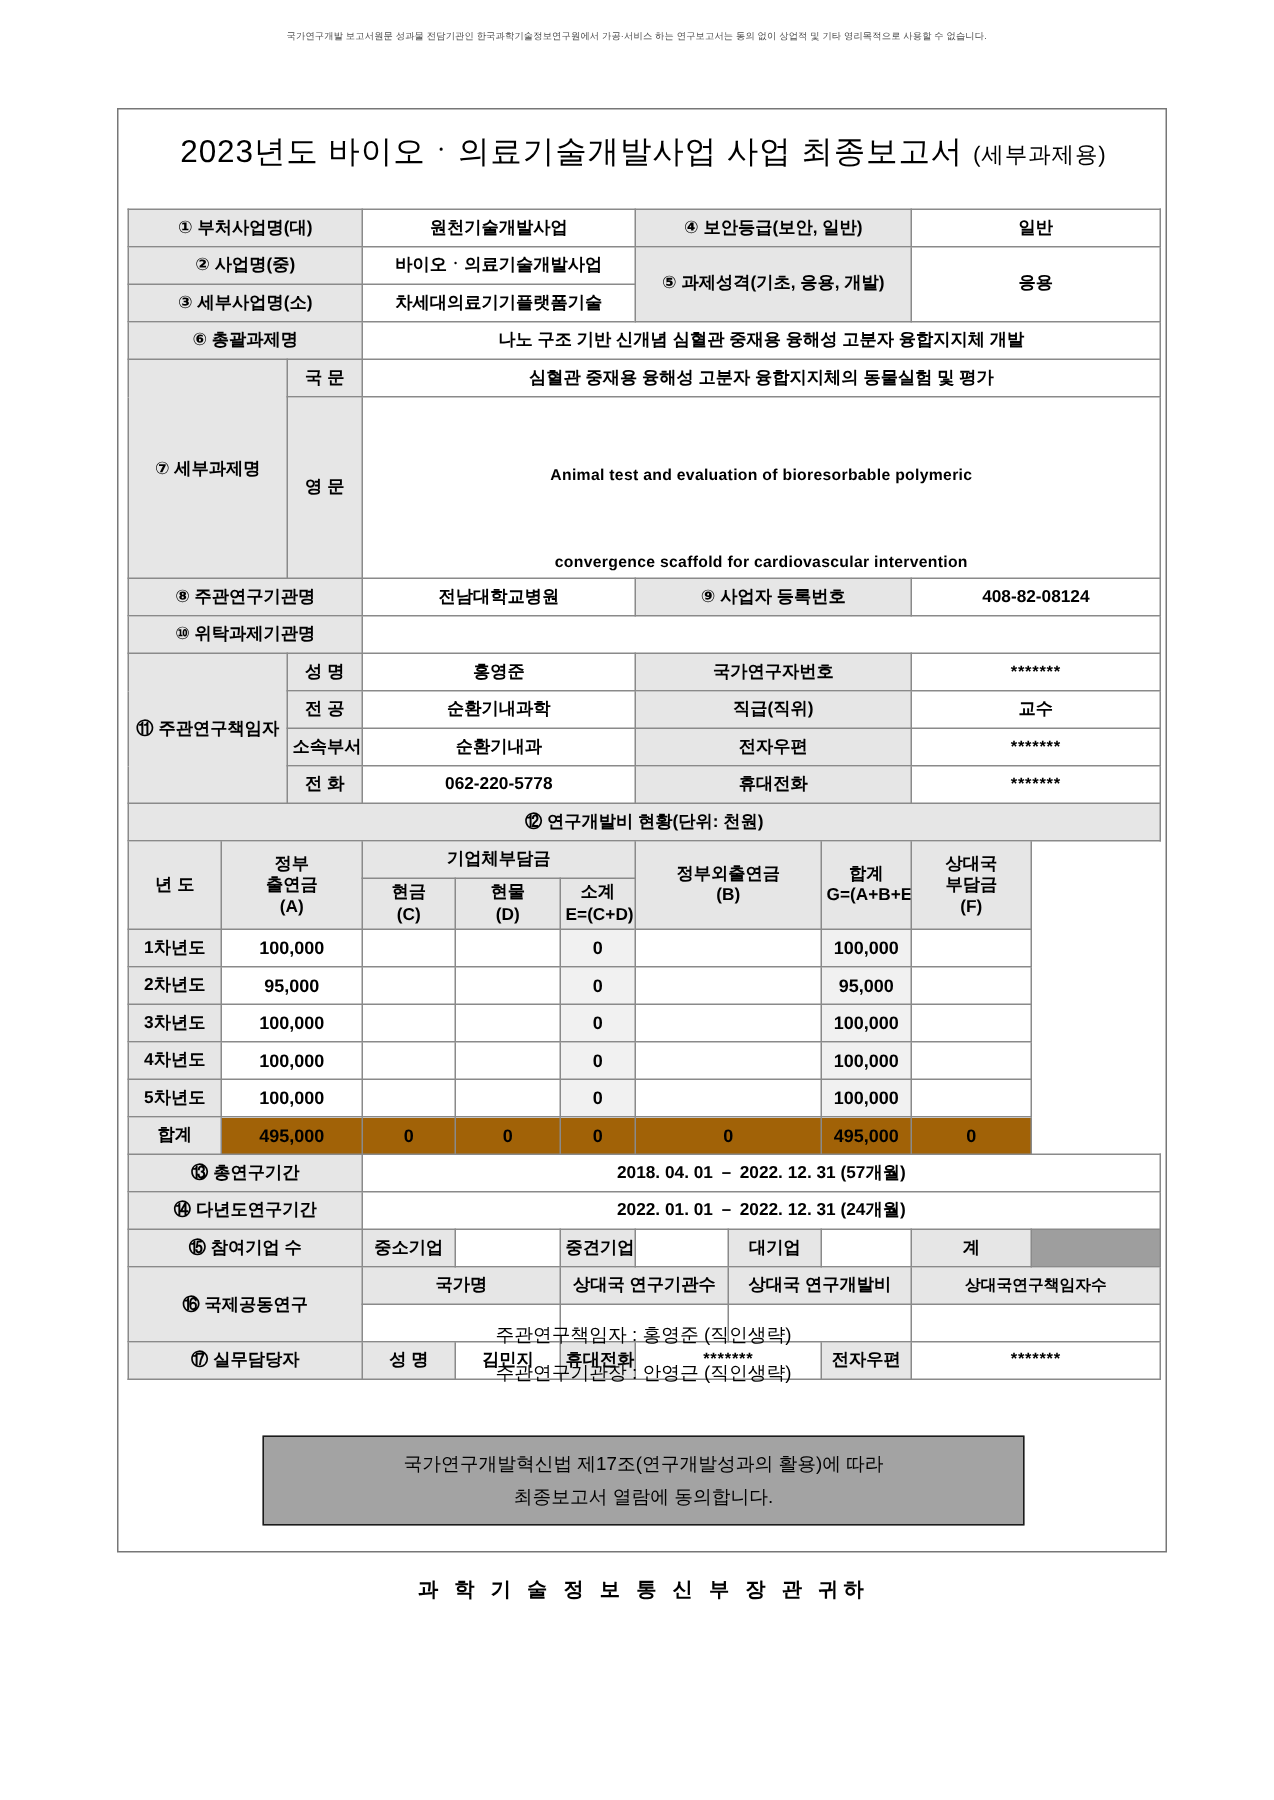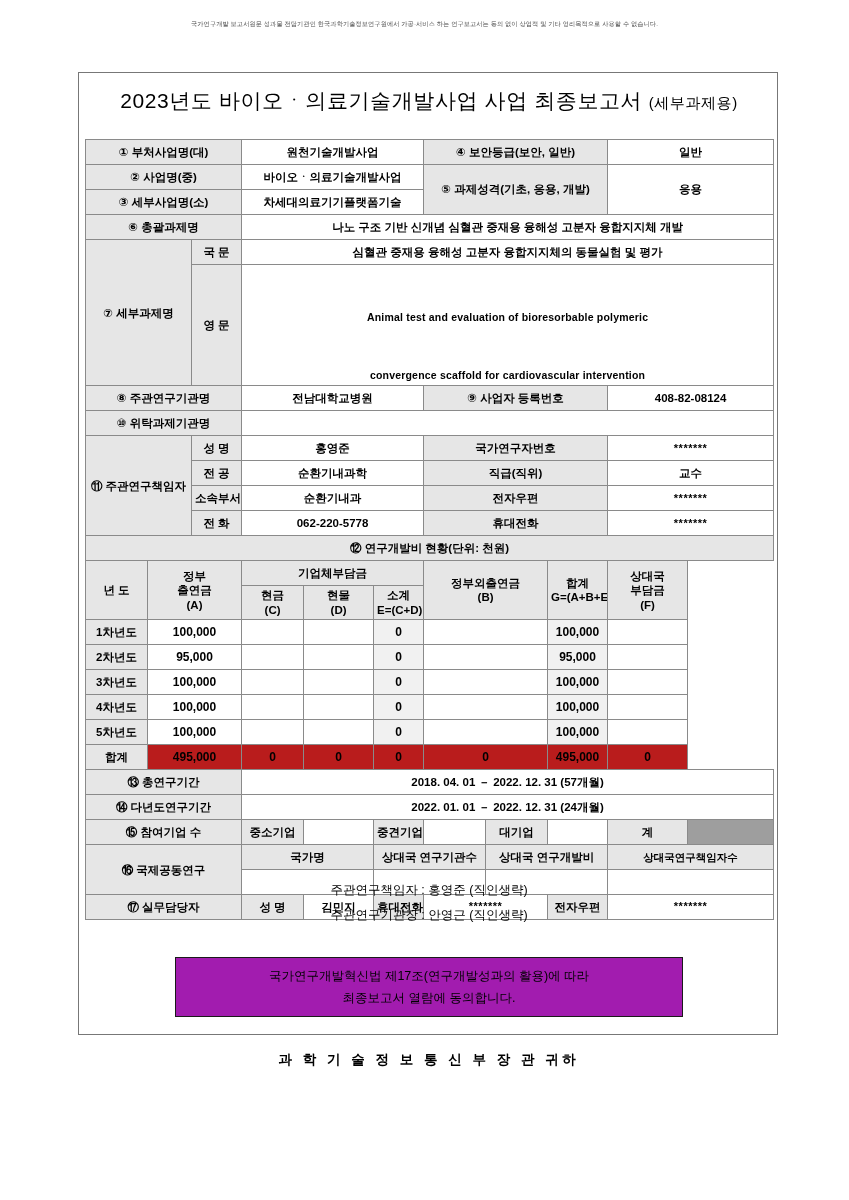--- a/index.html
+++ b/index.html
@@ -99,21 +99,21 @@
     padding-right: 4px;
     font-size: 12px;
   }
   td.numshade {
     background: #f1f1f1;
     text-align: right;
     padding-right: 4px;
     font-size: 12px;
   }
   td.total {
-    background: #b91c1c;
+    background: #a16207;
     text-align: right;
     padding-right: 4px;
     font-size: 12px;
   }
   td.totallbl {
     background: #e6e6e6;
     text-align: center;
   }
   td.darkfill { background: #9e9e9e; }
   .stars { letter-spacing: 0.5px; font-size: 11px; }
@@ -153,21 +153,21 @@
     width: 508px;
     height: 60px;
     border: 1.5px solid #1a1a1a;
     box-sizing: border-box;
     display: flex;
     flex-direction: column;
     align-items: center;
     justify-content: center;
     font-size: 12.5px;
     line-height: 1.8;
-    background: #a21caf;
+    background: #a3a3a3;
   }
   .recipient {
     position: absolute;
     left: 0px;
     top: 978px;
     width: 700px;
     text-align: center;
     font-size: 13.5px;
     letter-spacing: 3.5px;
     font-weight: bold;

